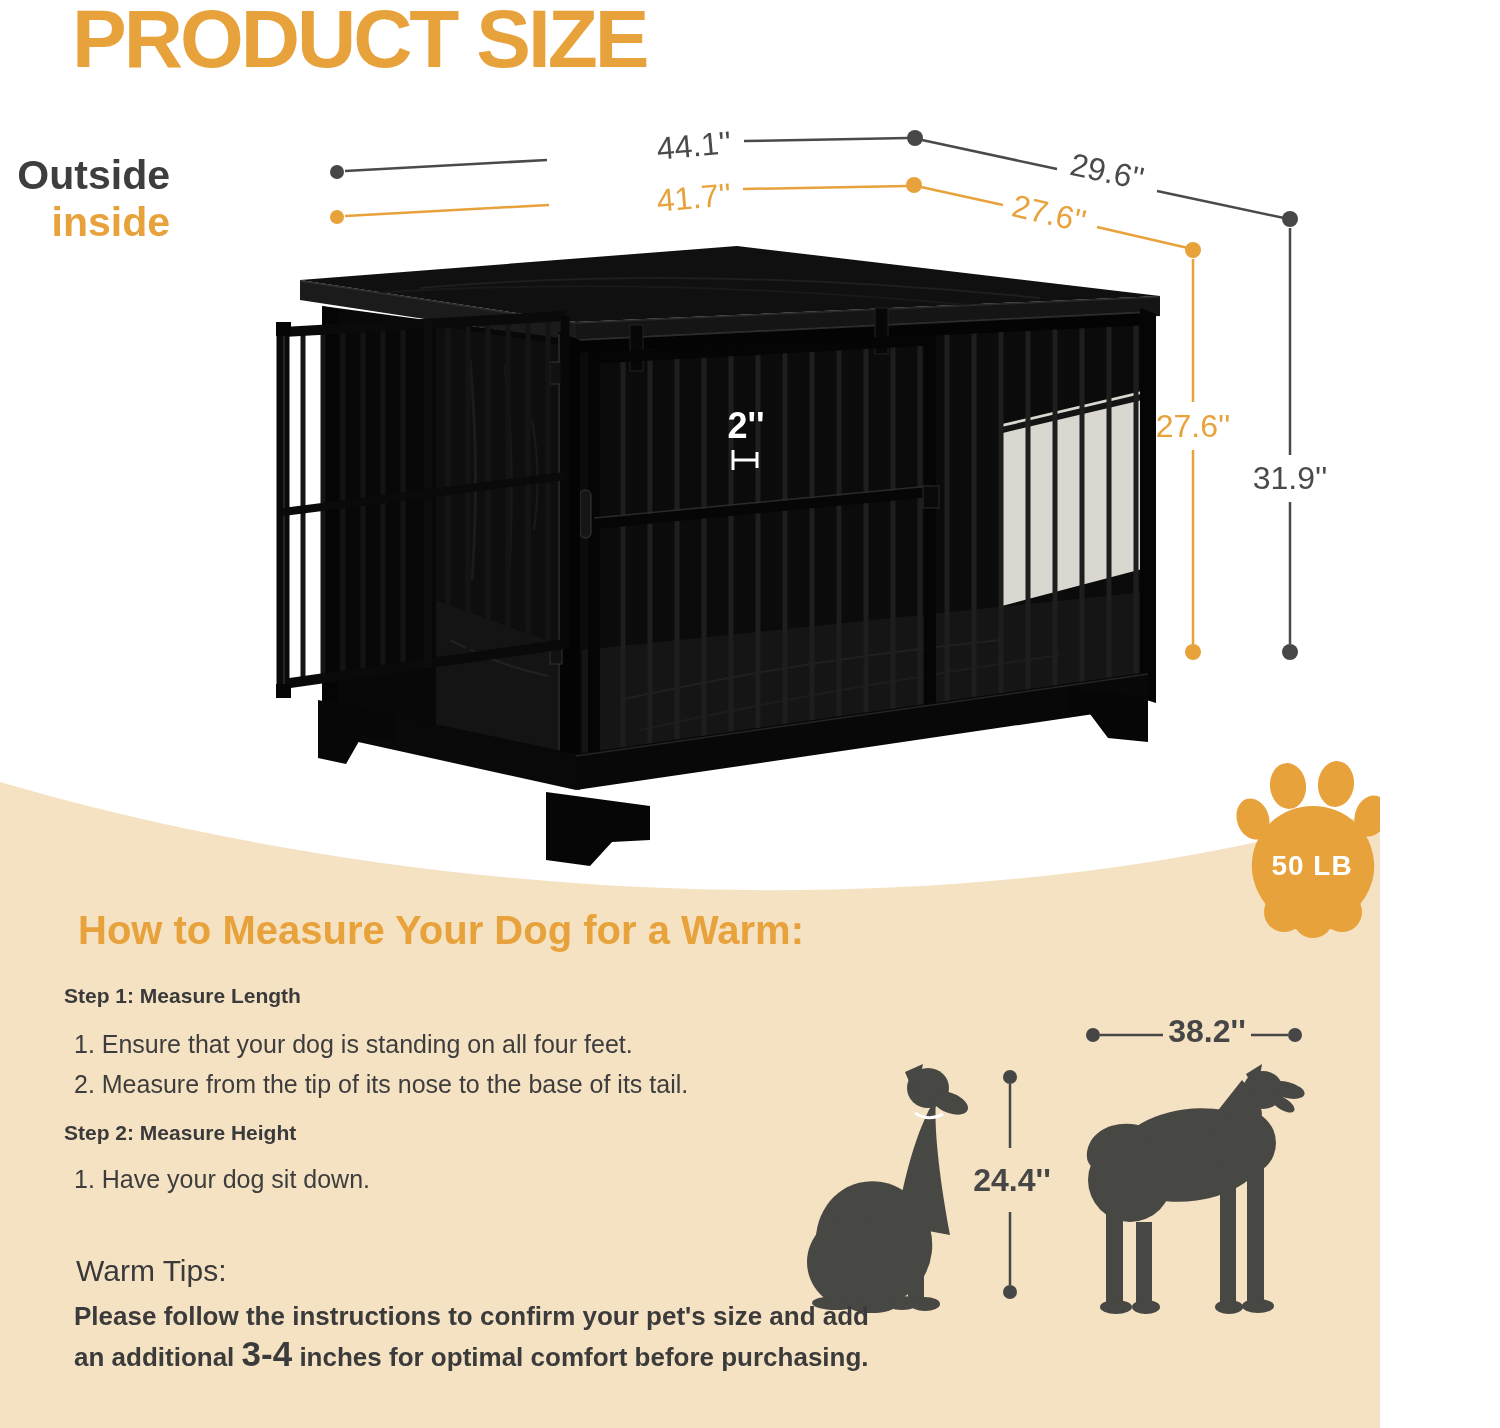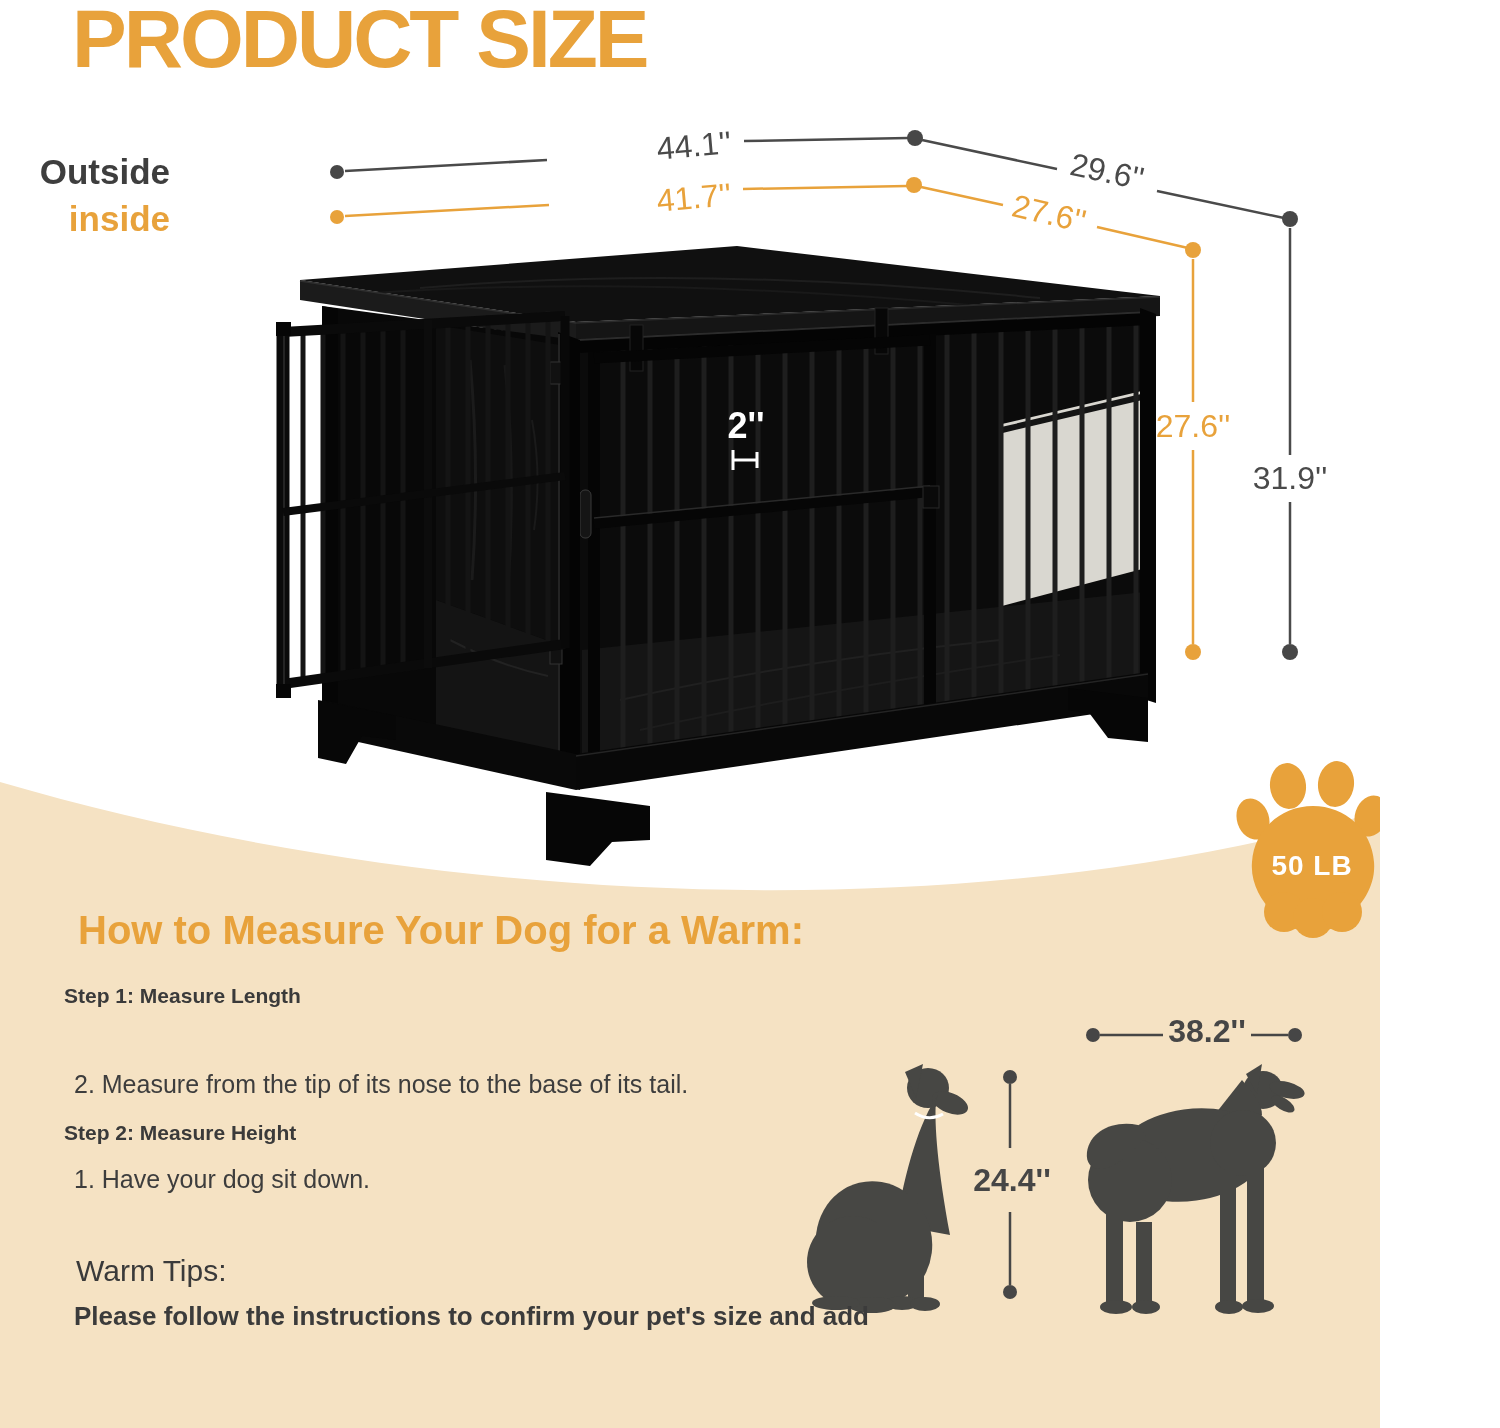--- a/index.html
+++ b/index.html
@@ -2,21 +2,21 @@
 <html><head>
 <meta charset="utf-8">
 <style>
   html,body{margin:0;padding:0;background:#ffffff;}
   .stage{position:relative;width:1380px;height:1428px;overflow:hidden;
          font-family:"Liberation Sans", sans-serif;background:#fff;}
   .stage svg{position:absolute;left:0;top:0;}
   .lbl{position:absolute;white-space:nowrap;transform:translate(-50%,-50%) rotate(var(--r,0deg));}
   .page-title{position:absolute;left:72px;top:-8px;font-size:82px;font-weight:800;
               letter-spacing:-3px;color:#E8A23B;}
-  .side-label{position:absolute;right:1210px;font-size:35px;font-weight:700;text-align:right;}
+  .side-label{position:absolute;right:1210px;font-size:41px;font-weight:700;text-align:right;}
   .dim{font-size:32px;font-weight:500;color:#4a4a4a;}
   .dim.orange{color:#E8A23B;}
   .dim.bold{font-weight:700;color:#464646;}
   .bar-gap{color:#ffffff;font-weight:700;font-size:36px;}
   .weight{color:#ffffff;font-weight:800;font-size:28px;letter-spacing:1px;}
   .guide-heading{position:absolute;left:78px;top:908px;font-size:40px;font-weight:800;color:#E8A23B;}
   .step-title{position:absolute;left:64px;font-size:21px;font-weight:700;color:#3a3a3a;}
   .step-item{position:absolute;left:74px;font-size:25px;font-weight:400;color:#3d3d3d;}
   .warm-title{position:absolute;left:76px;top:1254px;font-size:30px;font-weight:500;color:#3a3a3a;}
   .tip-line{position:absolute;left:74px;font-size:26px;font-weight:700;color:#3b3b3b;}
@@ -251,24 +251,26 @@
   <div class="lbl dim orange" style="left:1049px;top:214px;--r:13deg;">27.6''</div>
   <div class="lbl dim orange" style="left:1193px;top:426px;">27.6''</div>
   <div class="lbl dim" style="left:1290px;top:478px;">31.9''</div>
 
   <div class="lbl bar-gap" style="left:746px;top:426px;">2''</div>
   <div class="lbl weight" style="left:1312px;top:866px;">50 LB</div>
 
   <div class="guide-heading">How to Measure Your Dog for a Warm:</div>
 
   <div class="step-title" style="top:984px;">Step 1: Measure Length</div>
+  <div class="step-item" style="top:1030px;">1. Ensure that your dog is standing on all four feet.</div>
   <div class="step-item" style="top:1070px;">2. Measure from the tip of its nose to the base of its tail.</div>
 
   <div class="step-title" style="top:1121px;">Step 2: Measure Height</div>
   <div class="step-item" style="top:1165px;">1. Have your dog sit down.</div>
 
   <div class="warm-title">Warm Tips:</div>
   <div class="tip-line" style="top:1301px;">Please follow the instructions to confirm your pet's size and add</div>
+  <div class="tip-line" style="top:1334px;"><span>an additional </span><span class="tip-big">3-4</span><span> inches for optimal comfort before purchasing.</span></div>
 
   <div class="lbl dim bold" style="left:1207px;top:1031px;">38.2''</div>
   <div class="lbl dim bold" style="left:1012px;top:1180px;">24.4''</div>
 
 </div>
 
 </body></html>

